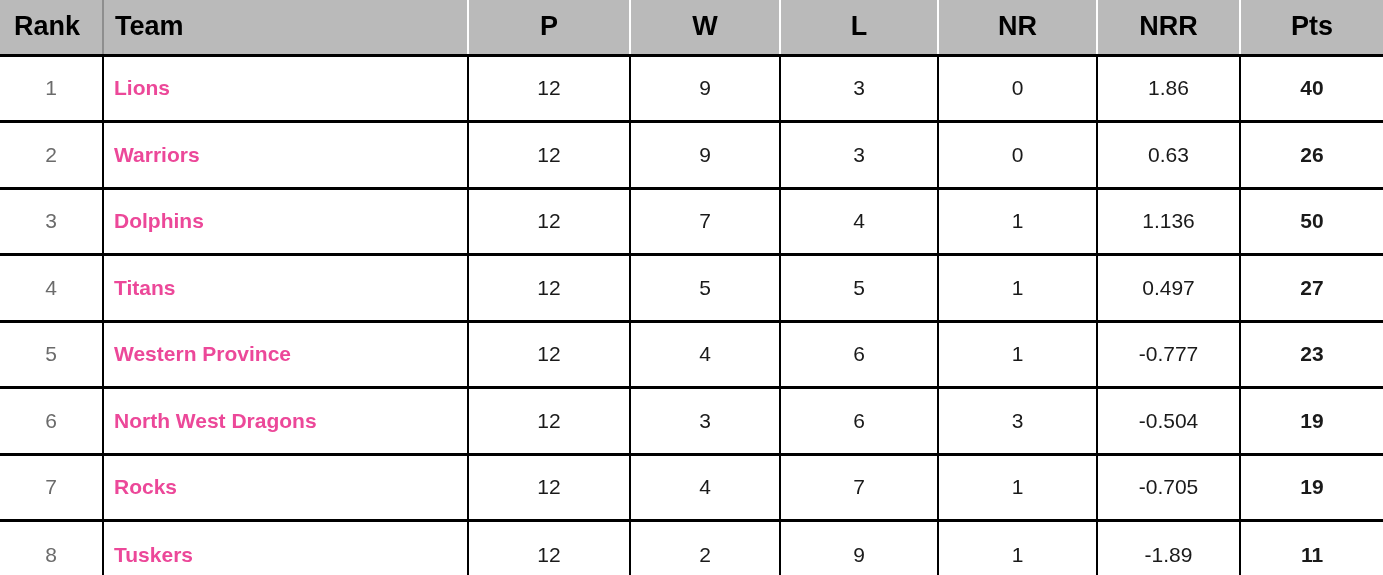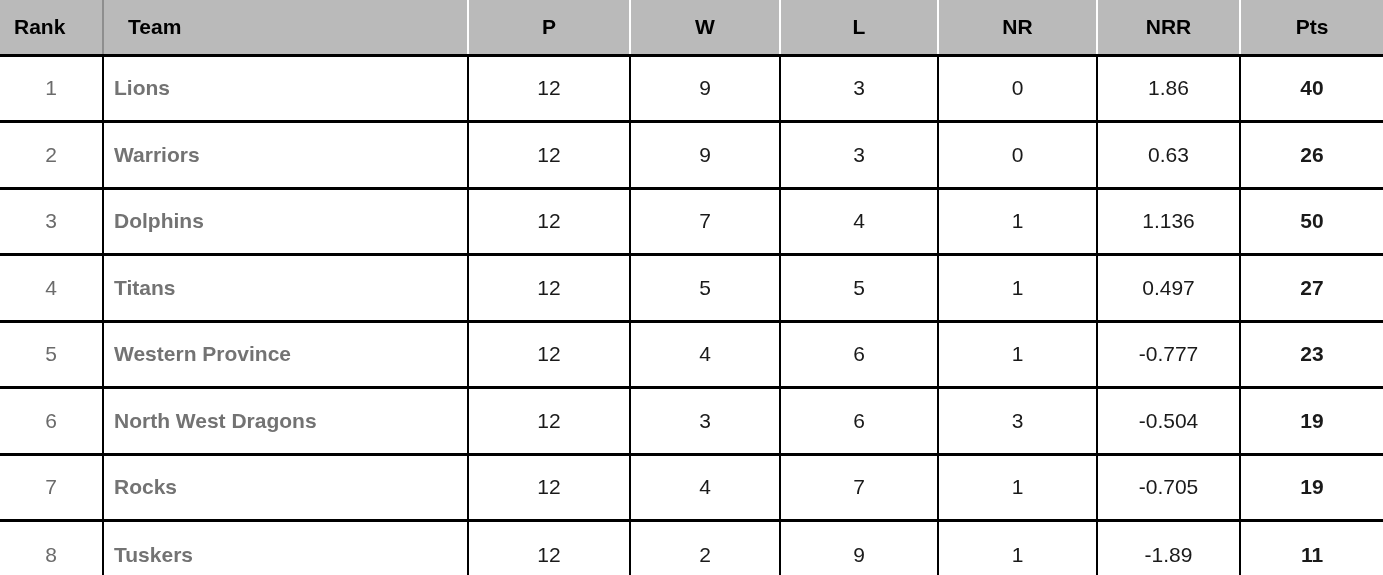--- a/index.html
+++ b/index.html
@@ -25,35 +25,35 @@
   col.c-w    { width: 150px; }
   col.c-l    { width: 158px; }
   col.c-nr   { width: 159px; }
   col.c-nrr  { width: 143px; }
   col.c-pts  { width: 143px; }
 
   thead th {
     background: #bababa;
     height: 55px;
     color: #000000;
-    font-size: 21px;
+    font-size: 27px;
     font-weight: bold;
     text-align: center;
     border-bottom: 3px solid #000000;
     border-right: 2px solid #ffffff;
     vertical-align: middle;
   }
   thead th.th-rank {
     text-align: left;
     padding-left: 14px;
     border-right: 2px solid #8e8e8e;
   }
   thead th.th-team {
     text-align: left;
-    padding-left: 24px;
+    padding-left: 11px;
   }
   thead th.th-pts { border-right: none; }
 
   tbody td {
     height: 66.5px;
     font-size: 21px;
     text-align: center;
     vertical-align: middle;
     border-bottom: 3px solid #000000;
     border-right: 2px solid #000000;
@@ -69,21 +69,21 @@
     font-weight: normal;
     text-align: center;
     border-right: 2px solid #000000;
   }
 
   tbody td.td-team {
     text-align: left;
     padding-left: 10px;
     font-weight: bold;
     font-size: 21px;
-    color: #737373;
+    color: #ec4899;
   }
 </style>
 </head>
 <body>
 
 <table id="standings-table">
   <colgroup>
     <col class="c-rank">
       <col class="c-team">
       <col class="c-p">

